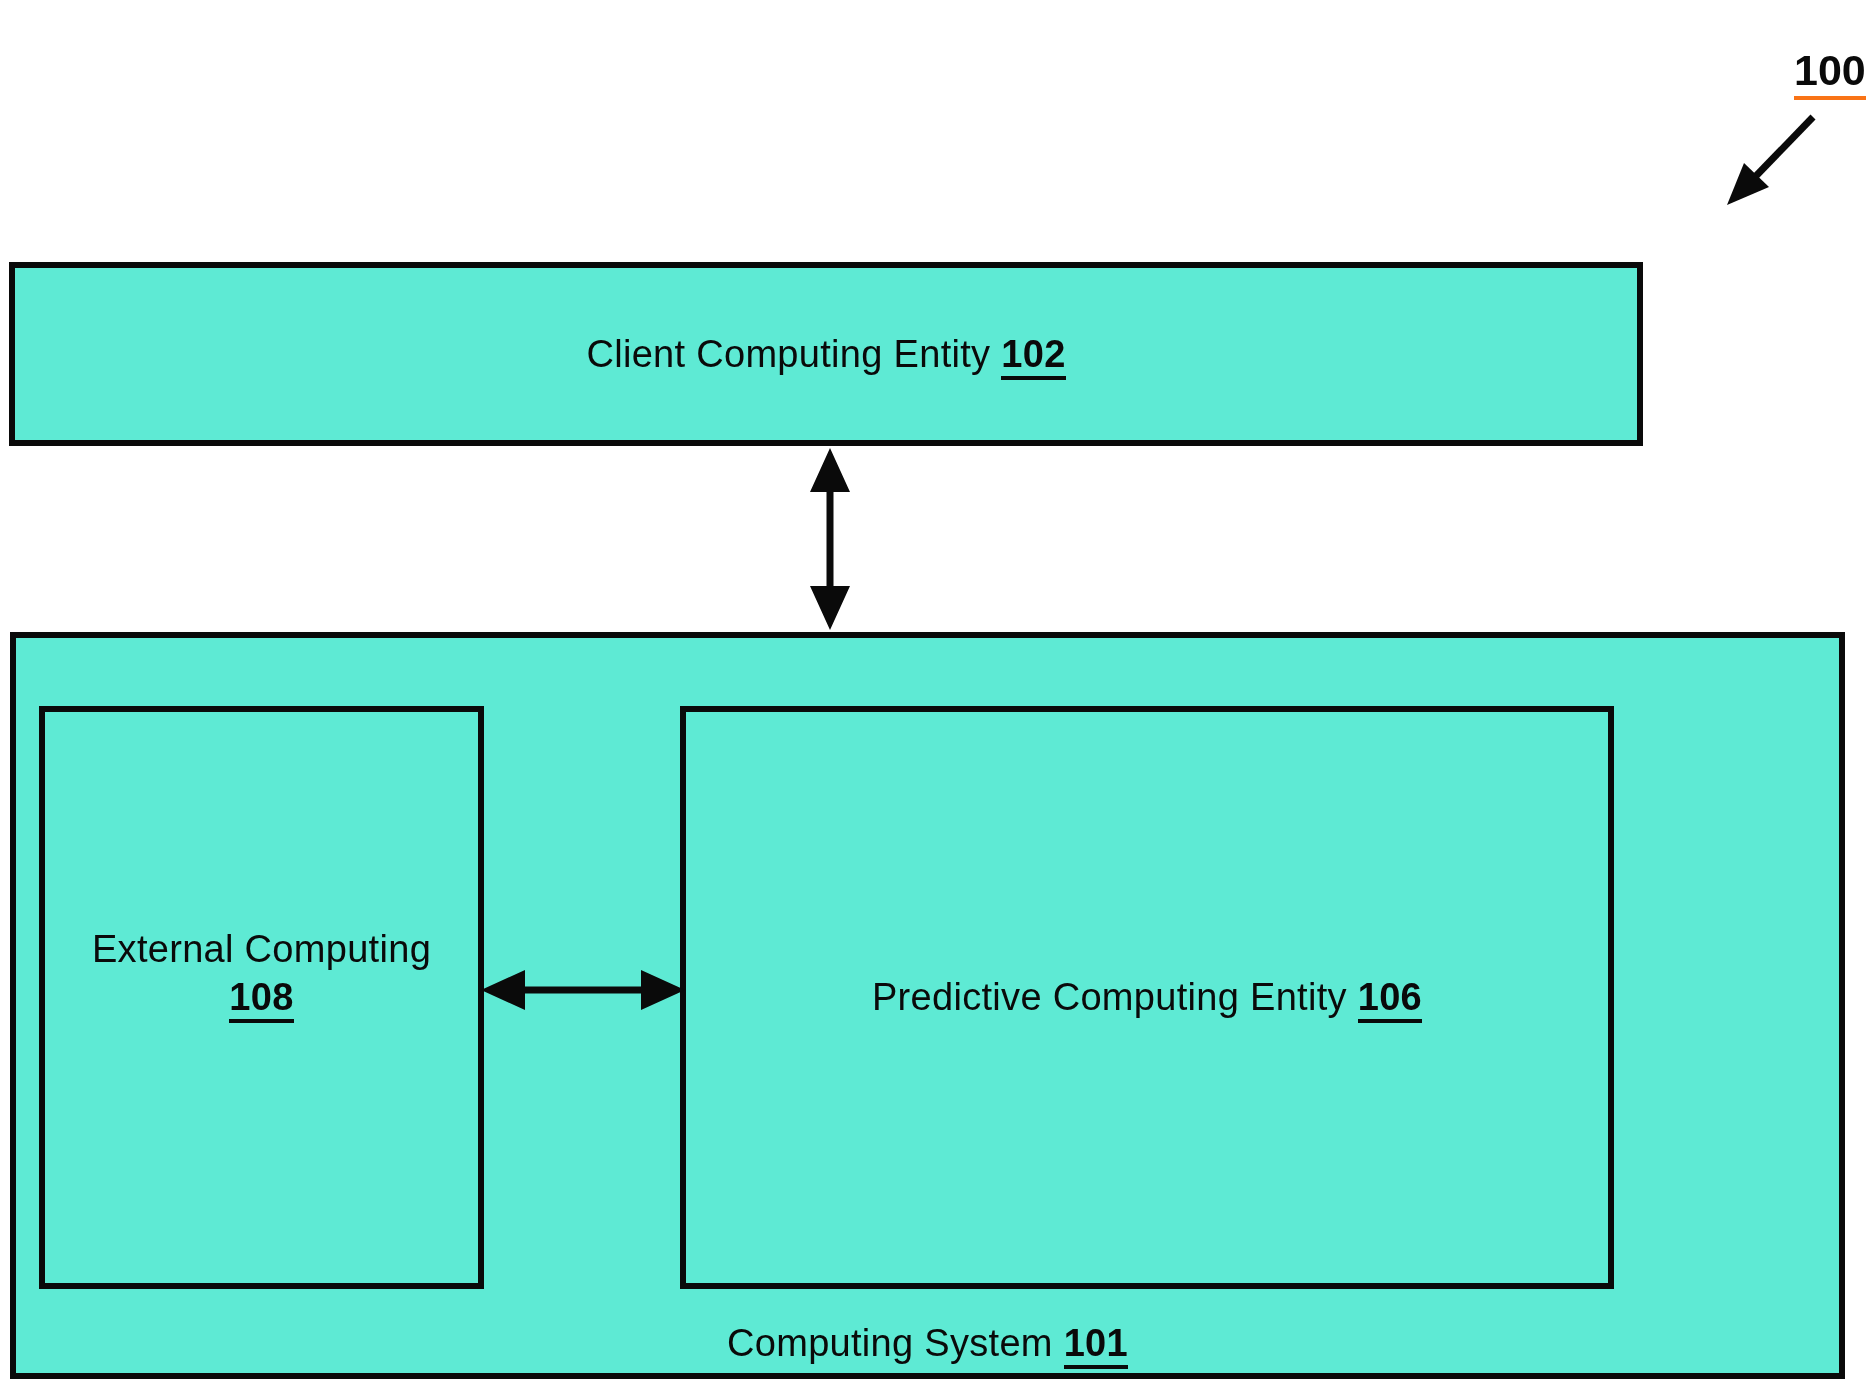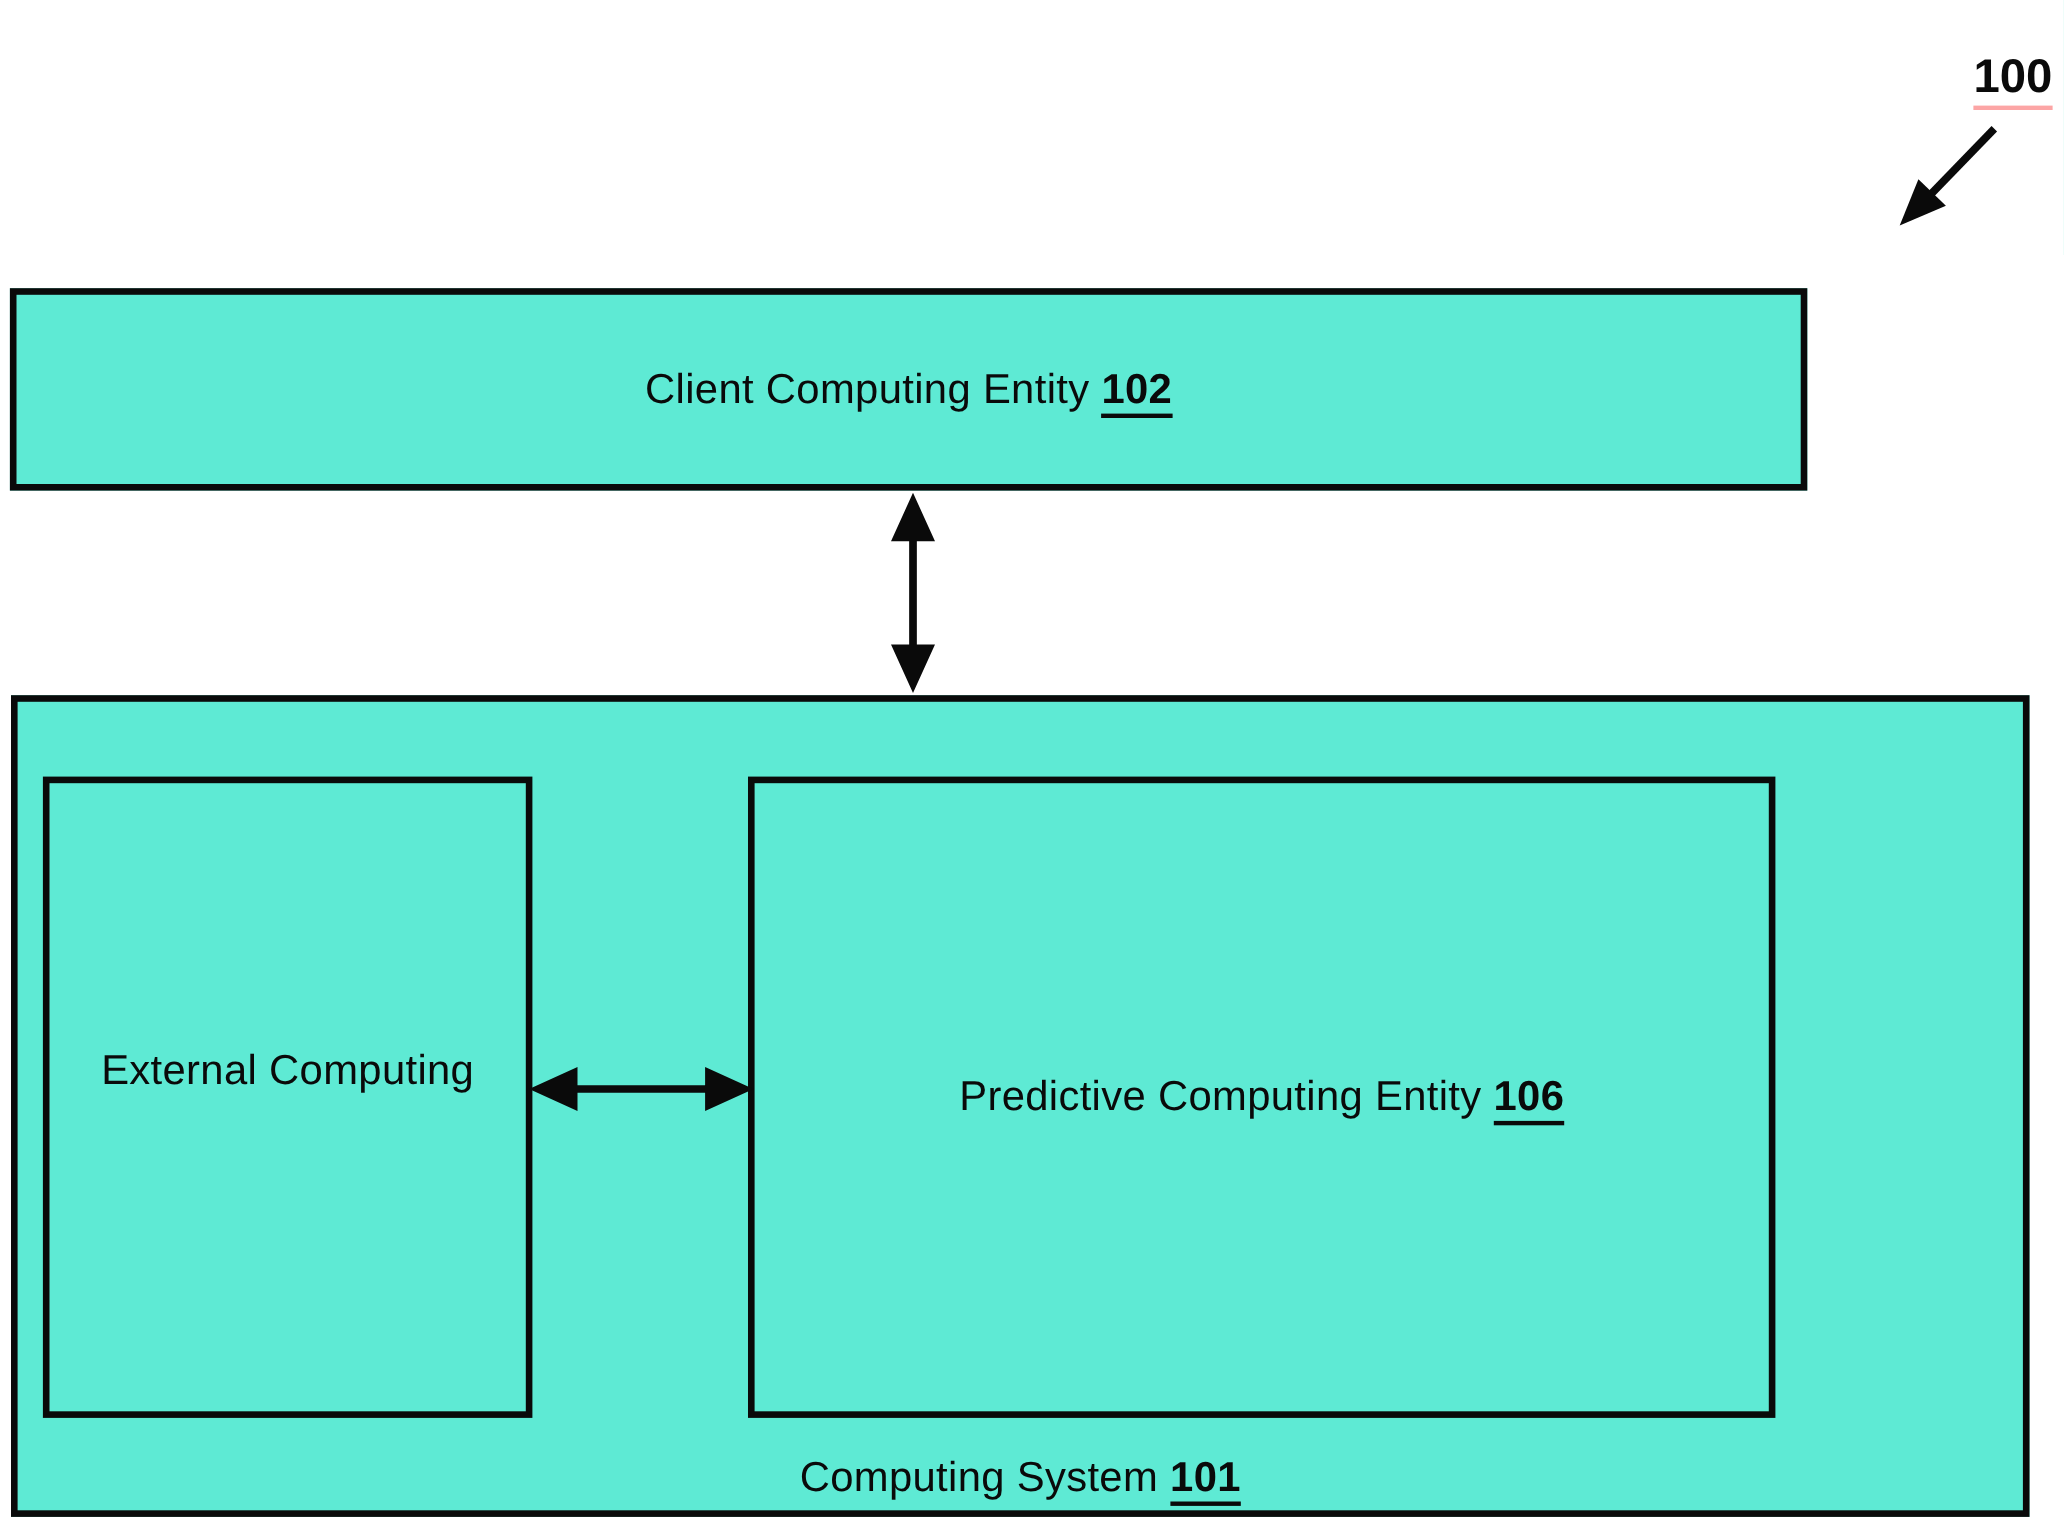--- a/index.html
+++ b/index.html
@@ -58,21 +58,21 @@
   }
   #predictive-box {
     left: 648px; top: 68px; width: 934px; height: 583px;
     display: flex; align-items: center; justify-content: center; margin-left: 16px;
   }
   #fig-ref {
     position: absolute;
     left: 1794px; top: 46px;
     font-size: 43px;
     font-weight: bold;
-    border-bottom: 4px solid #fca5a5;
+    border-bottom: 4px solid #f97316;
     padding-bottom: 1px;
     color: #0a0a0a;
   }
   #arrow-layer {
     position: absolute;
     left: 0; top: 0;
     width: 1876px; height: 1392px;
     pointer-events: none;
     z-index: 5;
   }
@@ -89,20 +89,23 @@
       <span>Client Computing Entity</span>
       <span class="ref">102</span>
     </div>
   </div>
 
   <div id="system-box" class="box">
 
     <div id="external-box" class="box">
       <div id="external-label" class="label">
         <div>External Computing</div>
+        <div>
+          <span class="ref">108</span>
+        </div>
       </div>
     </div>
 
     <div id="predictive-box" class="box">
       <div class="label">
         <span>Predictive Computing Entity</span>
         <span class="ref">106</span>
       </div>
     </div>
 

